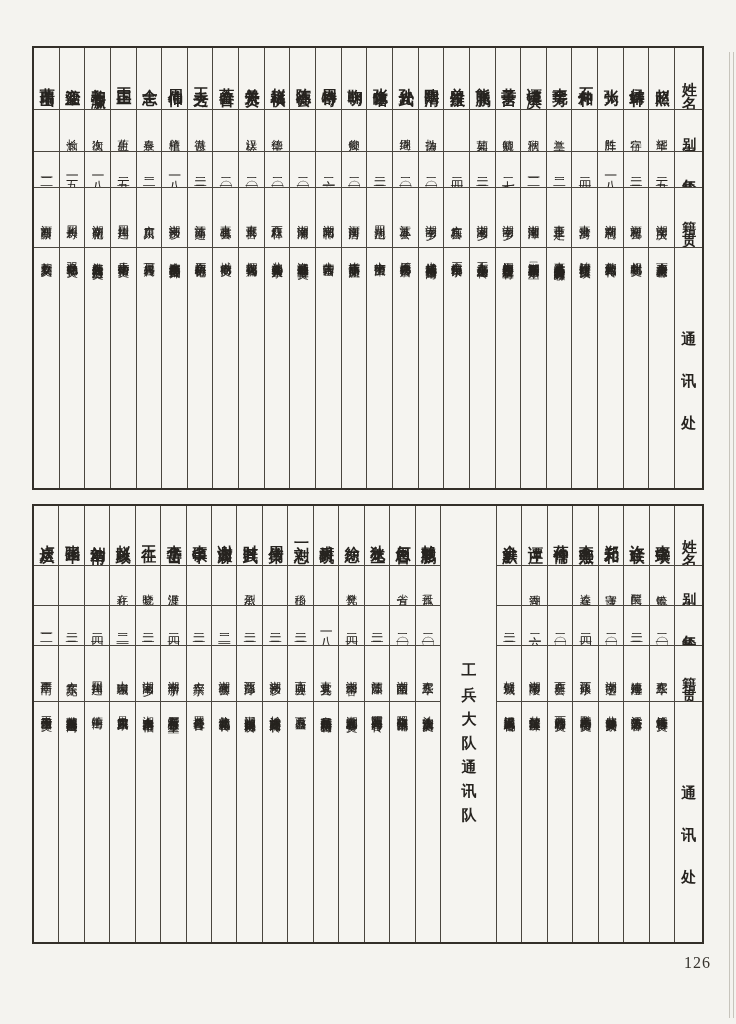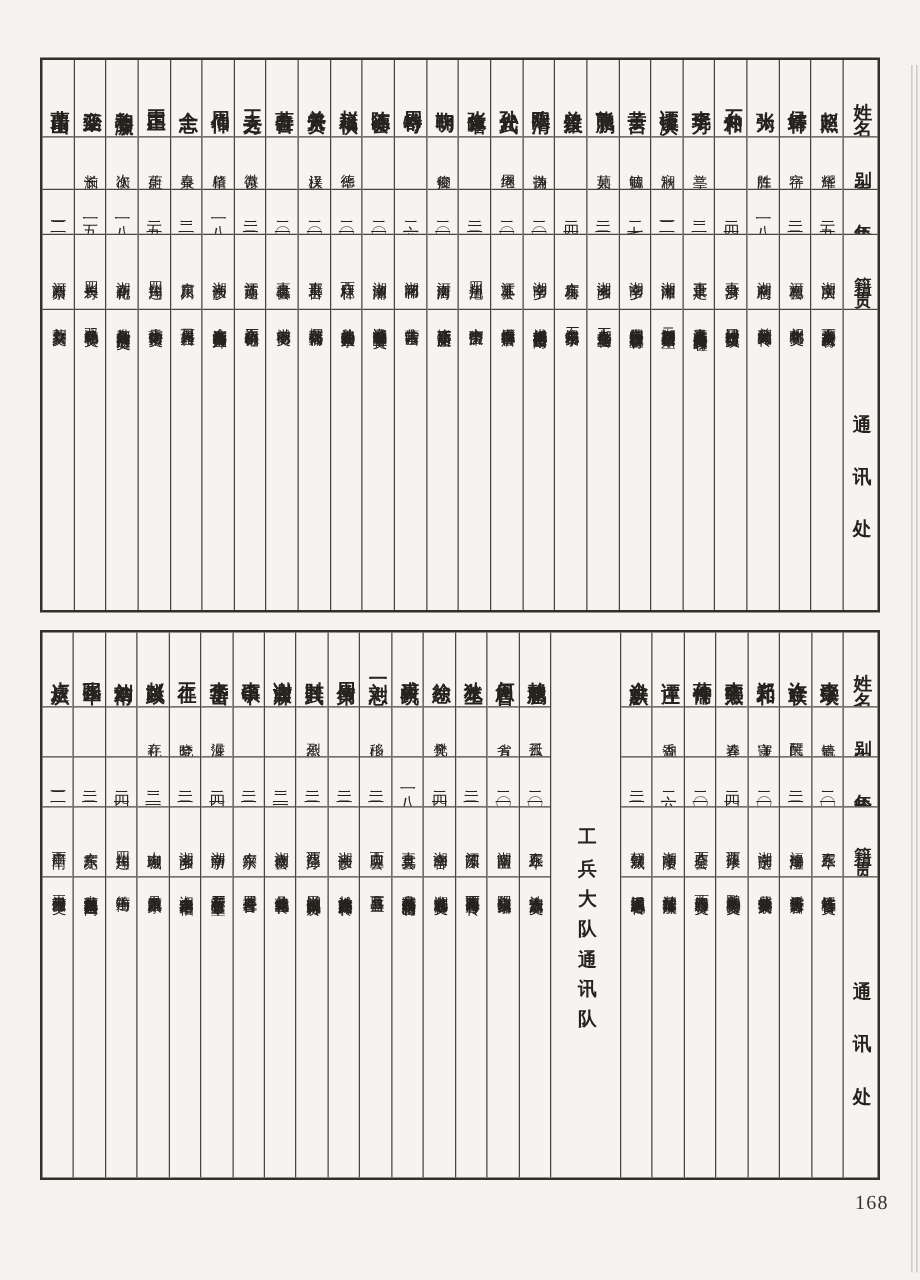--- a/index.html
+++ b/index.html
@@ -388,15 +388,15 @@
           <div class="cell addr">东莞城外道富巷道生园内</div>
         </div><div class="col person">
           <div class="cell name">卢运从</div>
           <div class="cell zi"></div>
           <div class="cell age">二一</div>
           <div class="cell origin">广西平南</div>
           <div class="cell addr">平南丹竹保卫团交</div>
         </div></div>
   </div>
 
-  <div class="page-number">168</div>
+  <div class="page-number">126</div>
 
 </div>
 
 </body></html>

